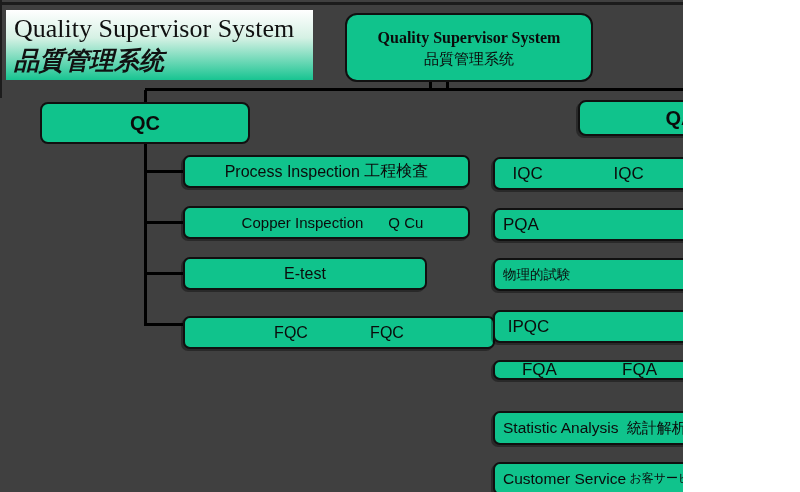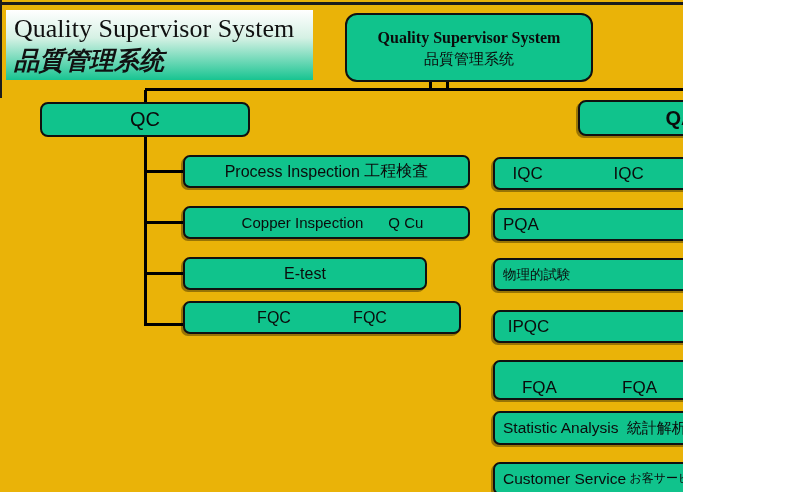--- a/index.html
+++ b/index.html
@@ -1,39 +1,39 @@
 <!DOCTYPE html>
 <html style="--fill: #10C38C;"><head>
 <meta charset="utf-8">
 <style>
   * { margin:0; padding:0; box-sizing:border-box; }
   body { width:800px; height:492px; background:#ffffff; font-family:"Liberation Sans", sans-serif; }
   .stage { position:relative; width:800px; height:492px; background:#ffffff; overflow:hidden; }
   
-  .slide-clip { position:absolute; left:0; top:0; width:683px; height:492px; overflow:hidden; background:#eab308; }
+  .slide-clip { position:absolute; left:0; top:0; width:683px; height:492px; overflow:hidden; background:#404040; }
 
   .top-border { position:absolute; left:0; top:2px; width:683px; height:3px; background:#1c1c1c; }
   .left-border { position:absolute; left:0; top:0; width:2px; height:98px; background:#1c1c1c; }
 
   .banner { position:absolute; left:6px; top:10px; width:307px; height:70px; padding:2px 0 0 8px;
             background:linear-gradient(to bottom, #ffffff 0%, #d5f1e4 40%, #18c491 100%); }
   .banner-en { font-family:"Liberation Serif", serif; font-size:26px; font-weight:normal; color:#111; line-height:34px; letter-spacing:0px; }
   .banner-cjk { font-family:"Liberation Serif", serif; font-size:25px; font-weight:bold; font-style:italic; color:#111; line-height:30px; }
 
   .line { position:absolute; background:#000; z-index:1; }
 
   .box { position:absolute; background:var(--fill); border:2px solid #101010; z-index:2;
          display:flex; align-items:center; color:#0b0b0b; }
   .root-box { left:345px; top:13px; width:248px; height:69px; border-radius:12px;
               flex-direction:column; justify-content:center; text-align:center; }
   .root-en { font-family:"Liberation Serif", serif; font-weight:bold; font-size:16px; line-height:22px; white-space:pre; }
   .root-cjk { font-size:15px; line-height:20px; white-space:pre; }
 
-  .qc-box { left:40px; top:102px; width:210px; height:35px; border-radius:8px; justify-content:center;
-            font-size:20px; font-weight:normal; }
+  .qc-box { left:40px; top:102px; width:210px; height:42px; border-radius:8px; justify-content:center;
+            font-size:20px; font-weight:bold; }
   .qa-box { left:578px; top:100px; width:205px; height:36px; border-radius:8px; justify-content:center;
             font-size:20px; font-weight:bold; box-shadow:-2px 2px 0 rgba(0,0,0,0.35); }
 
   .node { height:33px; border-radius:7px; box-shadow:-2px 2px 0 rgba(0,0,0,0.35); }
   .node span { white-space:pre; }
   .node .en { font-weight:normal; }
   .lnode { left:183px; justify-content:center; }
   .rnode { left:493px; width:262px; justify-content:flex-start; padding-left:8px; }
 
   .n-process { font-size:16px; }
@@ -87,40 +87,40 @@
         <span class="cjk"> 工程検査</span>
     </div>
     <div class="box node lnode n-copper" style="top:206px; width:287px;">
       <span class="en">Copper Inspection      Q Cu</span>
         <span class="cjk"></span>
     </div>
     <div class="box node lnode n-etest" style="top:257px; width:244px;">
       <span class="en">E-test</span>
         <span class="cjk"></span>
     </div>
-    <div class="box node lnode n-fqc" style="top:301px; width:278px;">
+    <div class="box node lnode n-fqc" style="top:316px; width:312px;">
       <span class="en">FQC              FQC</span>
         <span class="cjk"></span>
     </div>
 
     <div class="box node rnode r-iqc" style="top:157px;">
       <span class="en">  IQC               IQC</span>
         <span class="cjk"></span>
     </div>
     <div class="box node rnode r-pqa" style="top:208px;">
       <span class="en">PQA</span>
     </div>
     <div class="box node rnode r-phys" style="top:258px;">
         <span class="cjk">物理的試験</span>
     </div>
     <div class="box node rnode r-ipqc" style="top:310px;">
       <span class="en"> IPQC</span>
         <span class="cjk"></span>
     </div>
-    <div class="box node rnode r-fqa" style="top:360px; height:40px;align-items:flex-end;">
+    <div class="box node rnode r-fqa" style="top:360px; height:20px;">
       <span class="en">    FQA              FQA</span>
         <span class="cjk"></span>
     </div>
     <div class="box node rnode r-stat" style="top:411px; height:34px;">
       <span class="en">Statistic Analysis</span>
         <span class="cjk">  統計解析</span>
     </div>
     <div class="box node rnode r-cust" style="top:462px;">
       <span class="en">Customer Service</span>
         <span class="cjk"> お客サービス</span>

